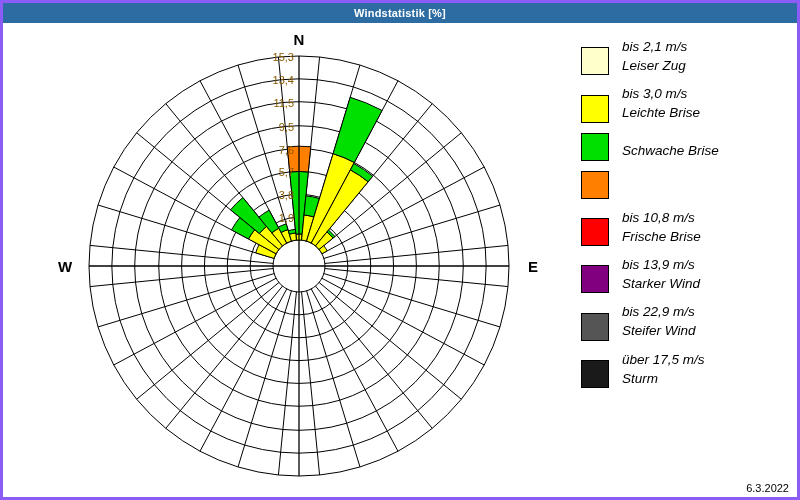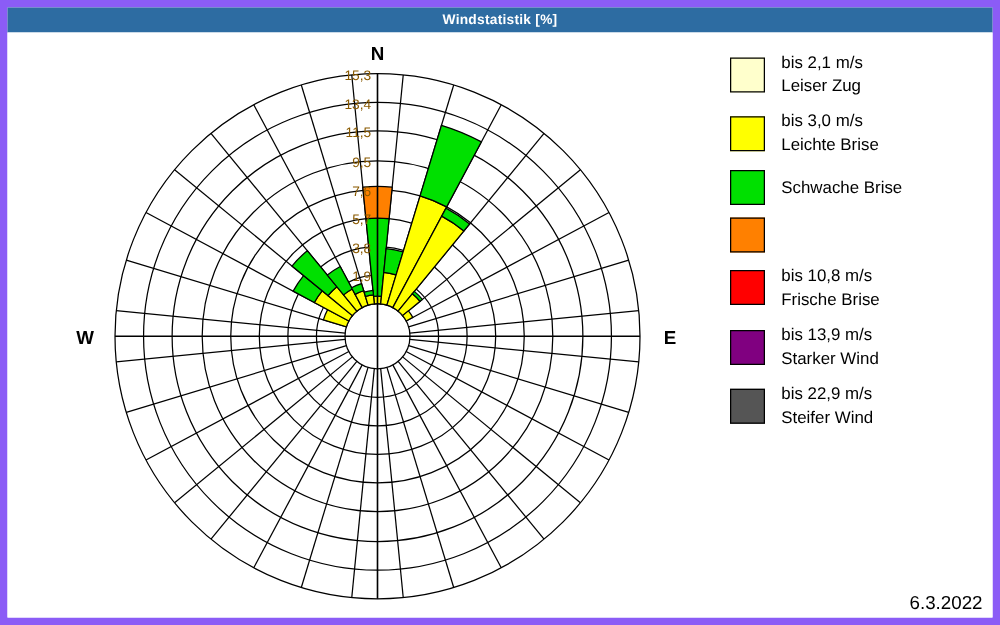--- a/index.html
+++ b/index.html
@@ -1,26 +1,26 @@
 <!DOCTYPE html>
 <html><head>
 <meta charset="utf-8">
 <style>
   html,body{margin:0;padding:0;}
   body{width:800px;height:500px;background:#fff;font-family:"Liberation Sans",sans-serif;overflow:hidden;}
-  #app{position:relative;width:800px;height:500px;box-sizing:border-box;border:6px solid #8b5cf6;background:#fff;}
+  #app{position:relative;width:800px;height:500px;box-sizing:border-box;border:3px solid #8b5cf6;background:#fff;}
   #titlebar{position:absolute;left:0;top:0;width:100%;height:20px;background:#2d6ca2;display:flex;align-items:center;justify-content:center;}
   #titlebar .t{color:#fff;font-size:11px;font-weight:bold;letter-spacing:.2px;}
   #content{position:absolute;left:0;top:20px;right:0;bottom:0;background:#fff;}
   #plot{position:absolute;left:0;top:0;width:566px;height:458px;}
   #legend{position:absolute;left:578px;top:14px;width:215px;}
-  .lrow{display:flex;align-items:center;margin-bottom:9px;}
+  .lrow{display:flex;align-items:flex-end;margin-bottom:9px;font-style:italic;}
   .swatch{width:26px;height:26px;border:1px solid #000;flex:0 0 auto;margin-right:13px;margin-top:1px;}
   .ltext{font-size:13.5px;color:#000;line-height:1.42;}
-  #datestamp{position:absolute;right:8px;bottom:3px;font-size:15px;color:#000;}
+  #datestamp{position:absolute;right:8px;bottom:3px;font-size:11px;color:#000;}
   text{font-family:"Liberation Sans",sans-serif;}
 </style>
 </head>
 <body>
 
 <div id="app">
 
   <div id="titlebar">
     <span class="t">Windstatistik [%]</span>
   </div>
@@ -156,17 +156,24 @@
             <div>Starker Wind</div>
           </div>
         </div>
         <div class="lrow">
           <div class="swatch" style="background: rgb(85, 85, 85);"></div>
           <div class="ltext">
             <div>bis 22,9 m/s</div>
             <div>Steifer Wind</div>
           </div>
         </div>
+        <div class="lrow">
+          <div class="swatch" style="background: rgb(26, 26, 26);"></div>
+          <div class="ltext">
+            <div>über 17,5 m/s</div>
+            <div>Sturm</div>
+          </div>
+        </div>
       </div>
 
     <div id="datestamp">6.3.2022</div>
   </div>
 </div>
 
 </body></html>

